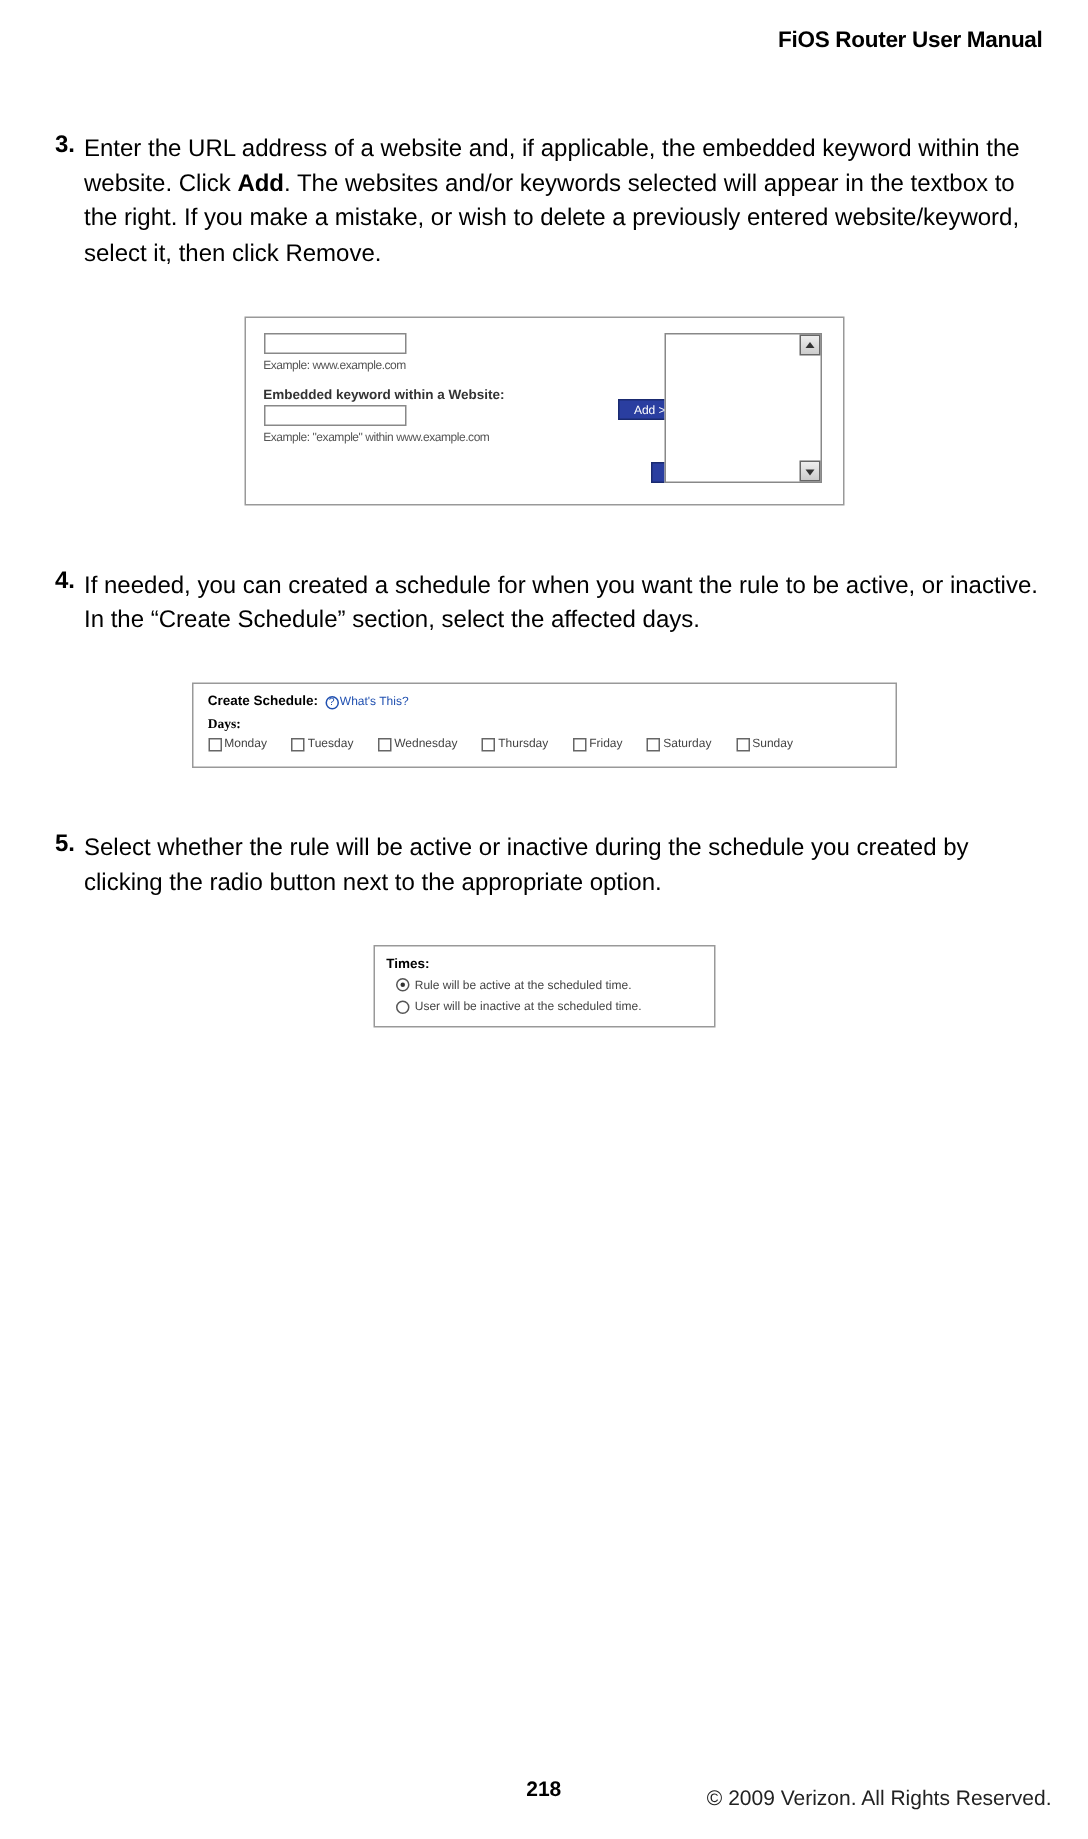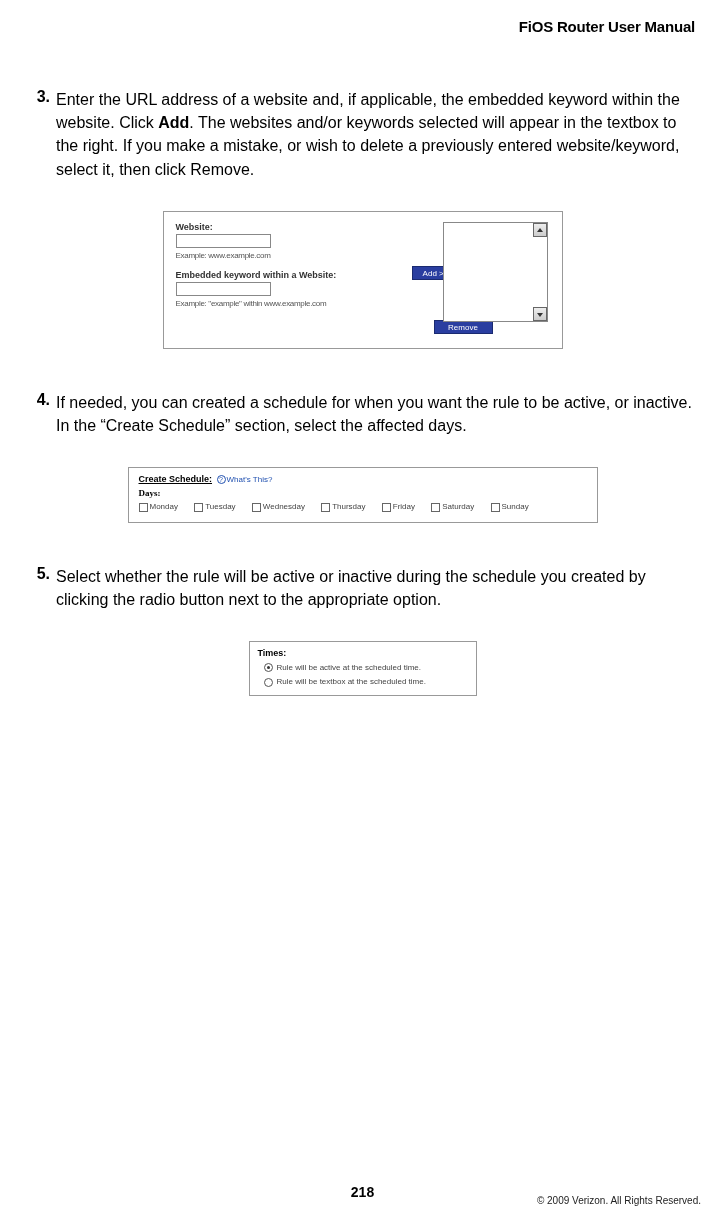--- a/index.html
+++ b/index.html
@@ -121,21 +121,21 @@
     text-align: center;
     line-height: 14px;
     border: 1px solid #1a2a70;
   }
   
   .fig2 {
     width: 470px;
     padding: 6px 10px 10px 10px;
     font-size: 9px;
   }
-  .fig2 .sched-title { font-weight: 700; text-decoration: underline; font-size: 9px; display:inline; }
+  .fig2 .sched-title { font-weight: 700; font-size: 9px; display:inline; }
   .fig2 .help { color: #2050b0; font-size: 8px; margin-left: 2px; }
   .fig2 .help .q {
     display: inline-block;
     width: 9px; height: 9px;
     border: 1px solid #2050b0;
     border-radius: 50%;
     color: #2050b0;
     font-size: 7px;
     text-align: center;
     line-height: 8px;
@@ -183,41 +183,40 @@
     bottom: 26px;
     left: 0; right: 0;
     text-align: center;
     font-weight: 700;
     font-size: 14px;
   }
   .copyright {
     position: absolute;
     bottom: 20px;
     right: 24px;
-    font-size: 10px;
+    font-size: 14px;
     color: #222;
   }
 </style>
 </head>
 <body>
 
 <div class="header-title">FiOS Router User Manual</div>
 
 <div class="content">
 
   <div class="step">
     <div class="step-num">3.</div>
     <div class="step-body">
       <span>Enter the URL address of a website and, if applicable, the embedded keyword within the website. Click </span><b>Add</b><span>. The websites and/or keywords selected will appear in the textbox to the right. If you make a mistake, or wish to delete a previously entered website/keyword, select it, then click Remove.</span>
     </div>
   </div>
 
   <div class="figure-wrap">
     <div class="figure fig1">
-      <div class="lbl">Website:</div>
       <span class="inp"></span>
       <div class="hint">Example: www.example.com</div>
       <div class="lbl">Embedded keyword within a Website:</div>
       <span class="inp"></span>
       <div class="hint">Example: "example" within www.example.com</div>
       <div class="btn-add">Add &gt;&gt;</div>
       <div class="listbox">
         <div class="sb top"></div>
         <div class="sb bot"></div>
       </div>
@@ -252,21 +251,21 @@
     <div class="step-body">Select whether the rule will be active or inactive during the schedule you created by clicking the radio button next to the appropriate option.</div>
   </div>
 
   <div class="figure-wrap">
     <div class="figure fig3">
       <div class="times-lbl">Times:</div>
       <div class="opt-row">
         <span class="radio sel"></span><span>Rule will be active at the scheduled time.</span>
       </div>
       <div class="opt-row">
-        <span class="radio"></span><span>Rule will be textbox at the scheduled time.</span>
+        <span class="radio"></span><span>User will be inactive at the scheduled time.</span>
       </div>
     </div>
   </div>
 
 </div>
 
 <div class="page-num">218</div>
 <div class="copyright">© 2009 Verizon. All Rights Reserved.</div>
 
 </body></html>

